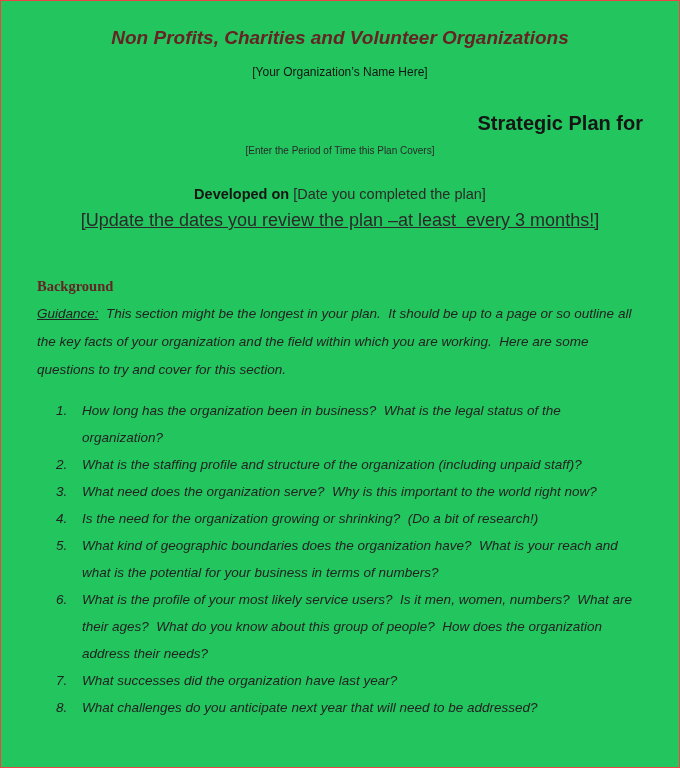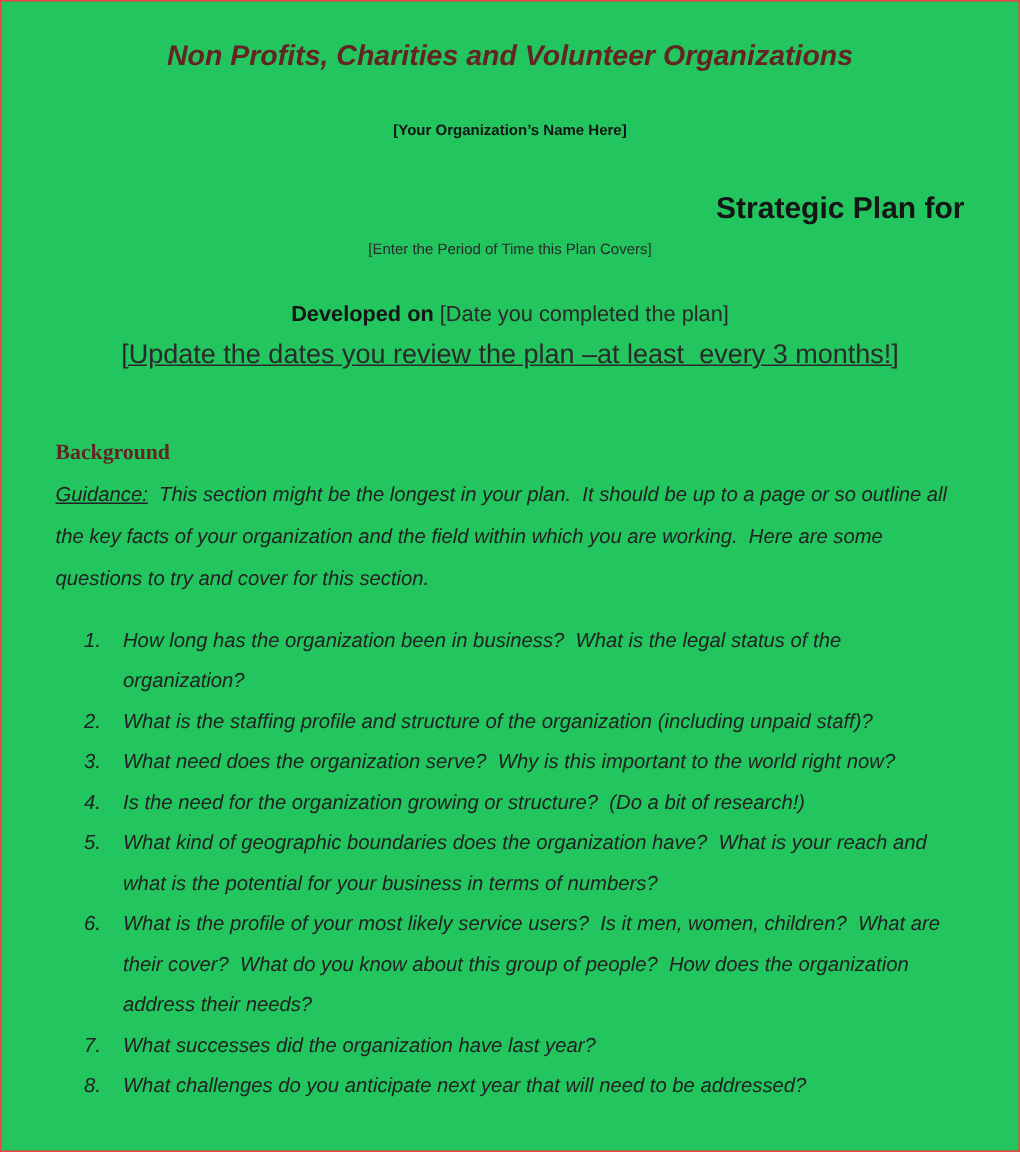--- a/index.html
+++ b/index.html
@@ -23,24 +23,24 @@
   .center { text-align: center; }
   .title {
     margin-top: 25px;
     font-size: 19px;
     line-height: 23px;
     font-weight: bold;
     font-style: italic;
     color: #632423;
   }
   .org-name {
-    margin-top: 28px;
-    font-size: 10px;
+    margin-top: 12px;
+    font-size: 12px;
     line-height: 22px;
-    font-weight: bold;
+    font-weight: normal;
     color: #151515;
   }
   .plan-for {
     margin-top: 29px;
     font-size: 20px;
     line-height: 22px;
     font-weight: bold;
     color: #151515;
     text-align: right;
   }
@@ -147,29 +147,29 @@
       <li>
           <span class="q-num">2.</span>
           <span class="q-text">What is the staffing profile and structure of the organization (including unpaid staff)?</span>
         </li>
       <li>
           <span class="q-num">3.</span>
           <span class="q-text">What need does the organization serve?  Why is this important to the world right now?</span>
         </li>
       <li>
           <span class="q-num">4.</span>
-          <span class="q-text">Is the need for the organization growing or structure?  (Do a bit of research!)</span>
+          <span class="q-text">Is the need for the organization growing or shrinking?  (Do a bit of research!)</span>
         </li>
       <li>
           <span class="q-num">5.</span>
           <span class="q-text">What kind of geographic boundaries does the organization have?  What is your reach and what is the potential for your business in terms of numbers?</span>
         </li>
       <li>
           <span class="q-num">6.</span>
-          <span class="q-text">What is the profile of your most likely service users?  Is it men, women, children?  What are their cover?  What do you know about this group of people?  How does the organization address their needs?</span>
+          <span class="q-text">What is the profile of your most likely service users?  Is it men, women, numbers?  What are their ages?  What do you know about this group of people?  How does the organization address their needs?</span>
         </li>
       <li>
           <span class="q-num">7.</span>
           <span class="q-text">What successes did the organization have last year?</span>
         </li>
       <li>
           <span class="q-num">8.</span>
           <span class="q-text">What challenges do you anticipate next year that will need to be addressed?</span>
         </li>
     </ol>

